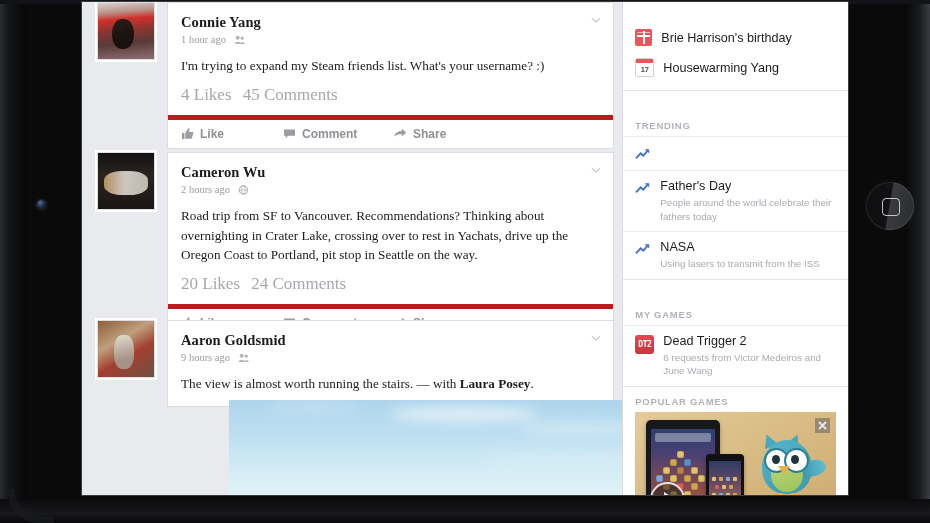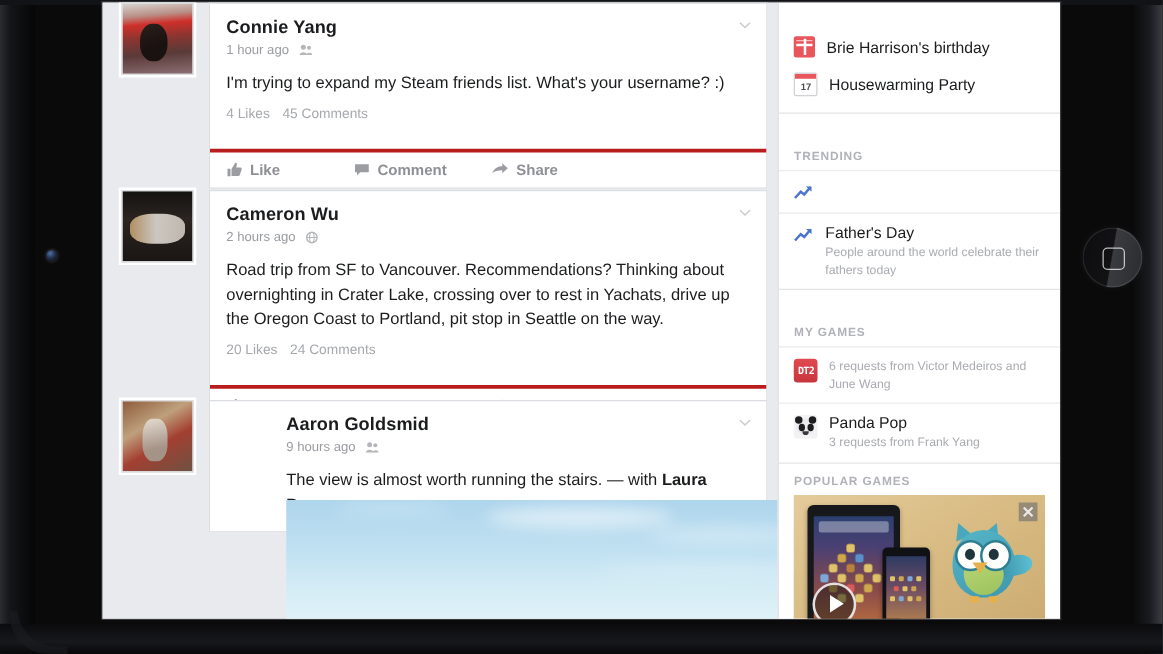--- a/index.html
+++ b/index.html
@@ -33,29 +33,29 @@
      box-shadow:0 0 0 1px #3a3b3f;}
   #screen-inner{position:absolute;inset:0;display:flex;}
 
   
   #feed{width:541px;height:100%;background:#e9eaed;position:relative;}
   .post{position:absolute;left:0;width:541px;}
   .avatar{position:absolute;left:15px;width:56px;height:56px;border:1px solid #dcdee2;background:#c9ccd1;
      box-shadow:0 0 0 2px #fff;overflow:hidden;}
   .avatar .ph{width:100%;height:100%;display:block;}
   .card{position:absolute;left:85px;width:445px;background:#fff;border:1px solid #dcdde1;}
-  .card-body{padding:10px 13px 20px 13px;}
+  .card-body{padding:10px 13px 8px 13px;font-family:Liberation Serif, serif;}
   .author{font-size:14.5px;font-weight:bold;color:#1b1c1e;letter-spacing:.1px;line-height:18px;}
   .meta{font-size:10.5px;color:#9a9ca1;margin-top:2px;line-height:14px;display:flex;align-items:center;gap:8px;}
   .meta .aud{display:inline-block;width:11px;height:10px;opacity:.85;}
   .msg{font-size:13.2px;color:#1b1c1e;line-height:19.5px;margin-top:9px;}
   .msg b{font-weight:bold;}
-  .counts{font-size:11px;color:#a6a8ad;margin-top:9px;padding-bottom:2px;}
+  .counts{font-size:17px;color:#a6a8ad;margin-top:9px;padding-bottom:2px;}
   .counts span{margin-right:7px;}
-  .actions{border-top:3px solid #b91c1c;display:flex;align-items:center;height:28px;padding:0 13px;text-align:right;}
+  .actions{border-top:5px solid #b91c1c;display:flex;align-items:center;height:28px;padding:0 13px;text-align:right;}
   .act{display:flex;align-items:center;gap:6px;font-size:12px;color:#8e9095;font-weight:bold;}
   .act:nth-child(1){width:102px;}
   .act:nth-child(2){width:110px;}
   .chev{position:absolute;right:11px;top:11px;width:12px;height:12px;opacity:.75;}
   .postphoto{position:absolute;left:147px;width:471px;background:linear-gradient(180deg,#aed5ec 0%,#bfe0f1 38%,#d4ecf5 70%,#e2f3f8 100%);}
   .cloud{position:absolute;background:rgba(255,255,255,.55);filter:blur(6px);border-radius:50%;}
 
   
   #rail{width:225px;height:100%;background:#fff;border-left:1px solid #d9dadd;position:relative;overflow:hidden;}
   .rail-sec{border-bottom:1px solid #e3e4e7;margin-top:20px;}
@@ -269,21 +269,21 @@
       </div>
 
       <div class="post" style="top:318px;">
         <div class="avatar av3" style="top:0px;">
               <span class="ph"></span>
             </div>
         <div class="card" style="top:0px;">
           <svg class="chev" viewBox="0 0 12 12">
             <path d="M2 4.2 L6 8 L10 4.2" fill="none" stroke="#b9bbc0" stroke-width="1.3"></path>
           </svg>
-          <div class="card-body" style="padding-bottom:12px;margin-left:48px;">
+          <div class="card-body" style="padding-bottom:12px;">
             <div class="author">Aaron Goldsmid</div>
             <div class="meta">
               <span>9 hours ago</span>
               <svg class="aud" viewBox="0 0 12 11">
                 <circle cx="4" cy="3" r="2.2" fill="#a8aaae"></circle>
                     <circle cx="9" cy="3.5" r="1.8" fill="#a8aaae"></circle>
                 <path d="M0.6 10 C0.8 6.6 7.2 6.6 7.4 10 Z" fill="#a8aaae"></path>
                 <path d="M6.6 10 C6.8 7.3 11.8 7.3 11.9 10 Z" fill="#a8aaae"></path>
               </svg>
             </div>
@@ -309,21 +309,21 @@
                 <i class="v"></i>
                 <i class="h"></i>
               </div>
           <div class="ev-title">Brie Harrison's birthday</div>
         </div>
         <div class="ev-row">
           <div class="cal-icon">
             <div class="top"></div>
             <div class="num">17</div>
           </div>
-          <div class="ev-title">Housewarming Party</div>
+          <div class="ev-title">Housewarming Yang</div>
         </div>
       </div>
 
       <div class="rail-sec">
         <div class="rail-head">TRENDING</div>
 
         <div class="tr-row">
           <svg class="tr-arrow" viewBox="0 0 16 16">
             <path d="M1 12.4 L5.6 7.4 L8.4 9.6 L13.4 3.6" stroke="#4c74c9" stroke-width="2" fill="none"></path>
             <path d="M9.8 3.2 H14.2 V7.4 Z" fill="#4c74c9"></path>
@@ -334,48 +334,45 @@
           <svg class="tr-arrow" viewBox="0 0 16 16">
             <path d="M1 12.4 L5.6 7.4 L8.4 9.6 L13.4 3.6" stroke="#4c74c9" stroke-width="2" fill="none"></path>
             <path d="M9.8 3.2 H14.2 V7.4 Z" fill="#4c74c9"></path>
           </svg>
           <div>
             <div class="tr-title">Father's Day</div>
             <div class="tr-sub">People around the world celebrate their fathers today</div>
           </div>
         </div>
 
+        <div class="tr-row">
+          <svg class="tr-arrow" viewBox="0 0 16 16">
+            <path d="M1 12.4 L5.6 7.4 L8.4 9.6 L13.4 3.6" stroke="#4c74c9" stroke-width="2" fill="none"></path>
+            <path d="M9.8 3.2 H14.2 V7.4 Z" fill="#4c74c9"></path>
+          </svg>
+          <div>
+            <div class="tr-title">NASA</div>
+            <div class="tr-sub">Using lasers to transmit from the ISS</div>
+          </div>
+        </div>
       </div>
 
       <div class="rail-sec">
         <div class="rail-head">MY GAMES</div>
 
         <div class="game-row">
           <div class="game-ico dt2">
             <div class="t">DT2</div>
           </div>
           <div>
+            <div class="game-name">Dead Trigger 2</div>
             <div class="game-sub">6 requests from Victor Medeiros and June Wang</div>
           </div>
         </div>
 
-        <div class="game-row">
-          <div class="game-ico panda">
-            <div class="face"></div>
-                <div class="ear l"></div>
-                <div class="ear r"></div>
-            <div class="eye l"></div>
-                <div class="eye r"></div>
-                <div class="mouth"></div>
-          </div>
-          <div>
-            <div class="game-name">Panda Pop</div>
-            <div class="game-sub">3 requests from Frank Yang</div>
-          </div>
-        </div>
       </div>
 
       <div>
         <div class="rail-head">POPULAR GAMES</div>
         <div id="pg-wrap">
           <div id="pg-banner">
 
             <div class="tablet-dev">
               <div class="scr">
                 <div style="position:absolute;left:4px;top:4px;width:56px;height:9px;border-radius:2px;background:rgba(255,255,255,.35)"></div>

